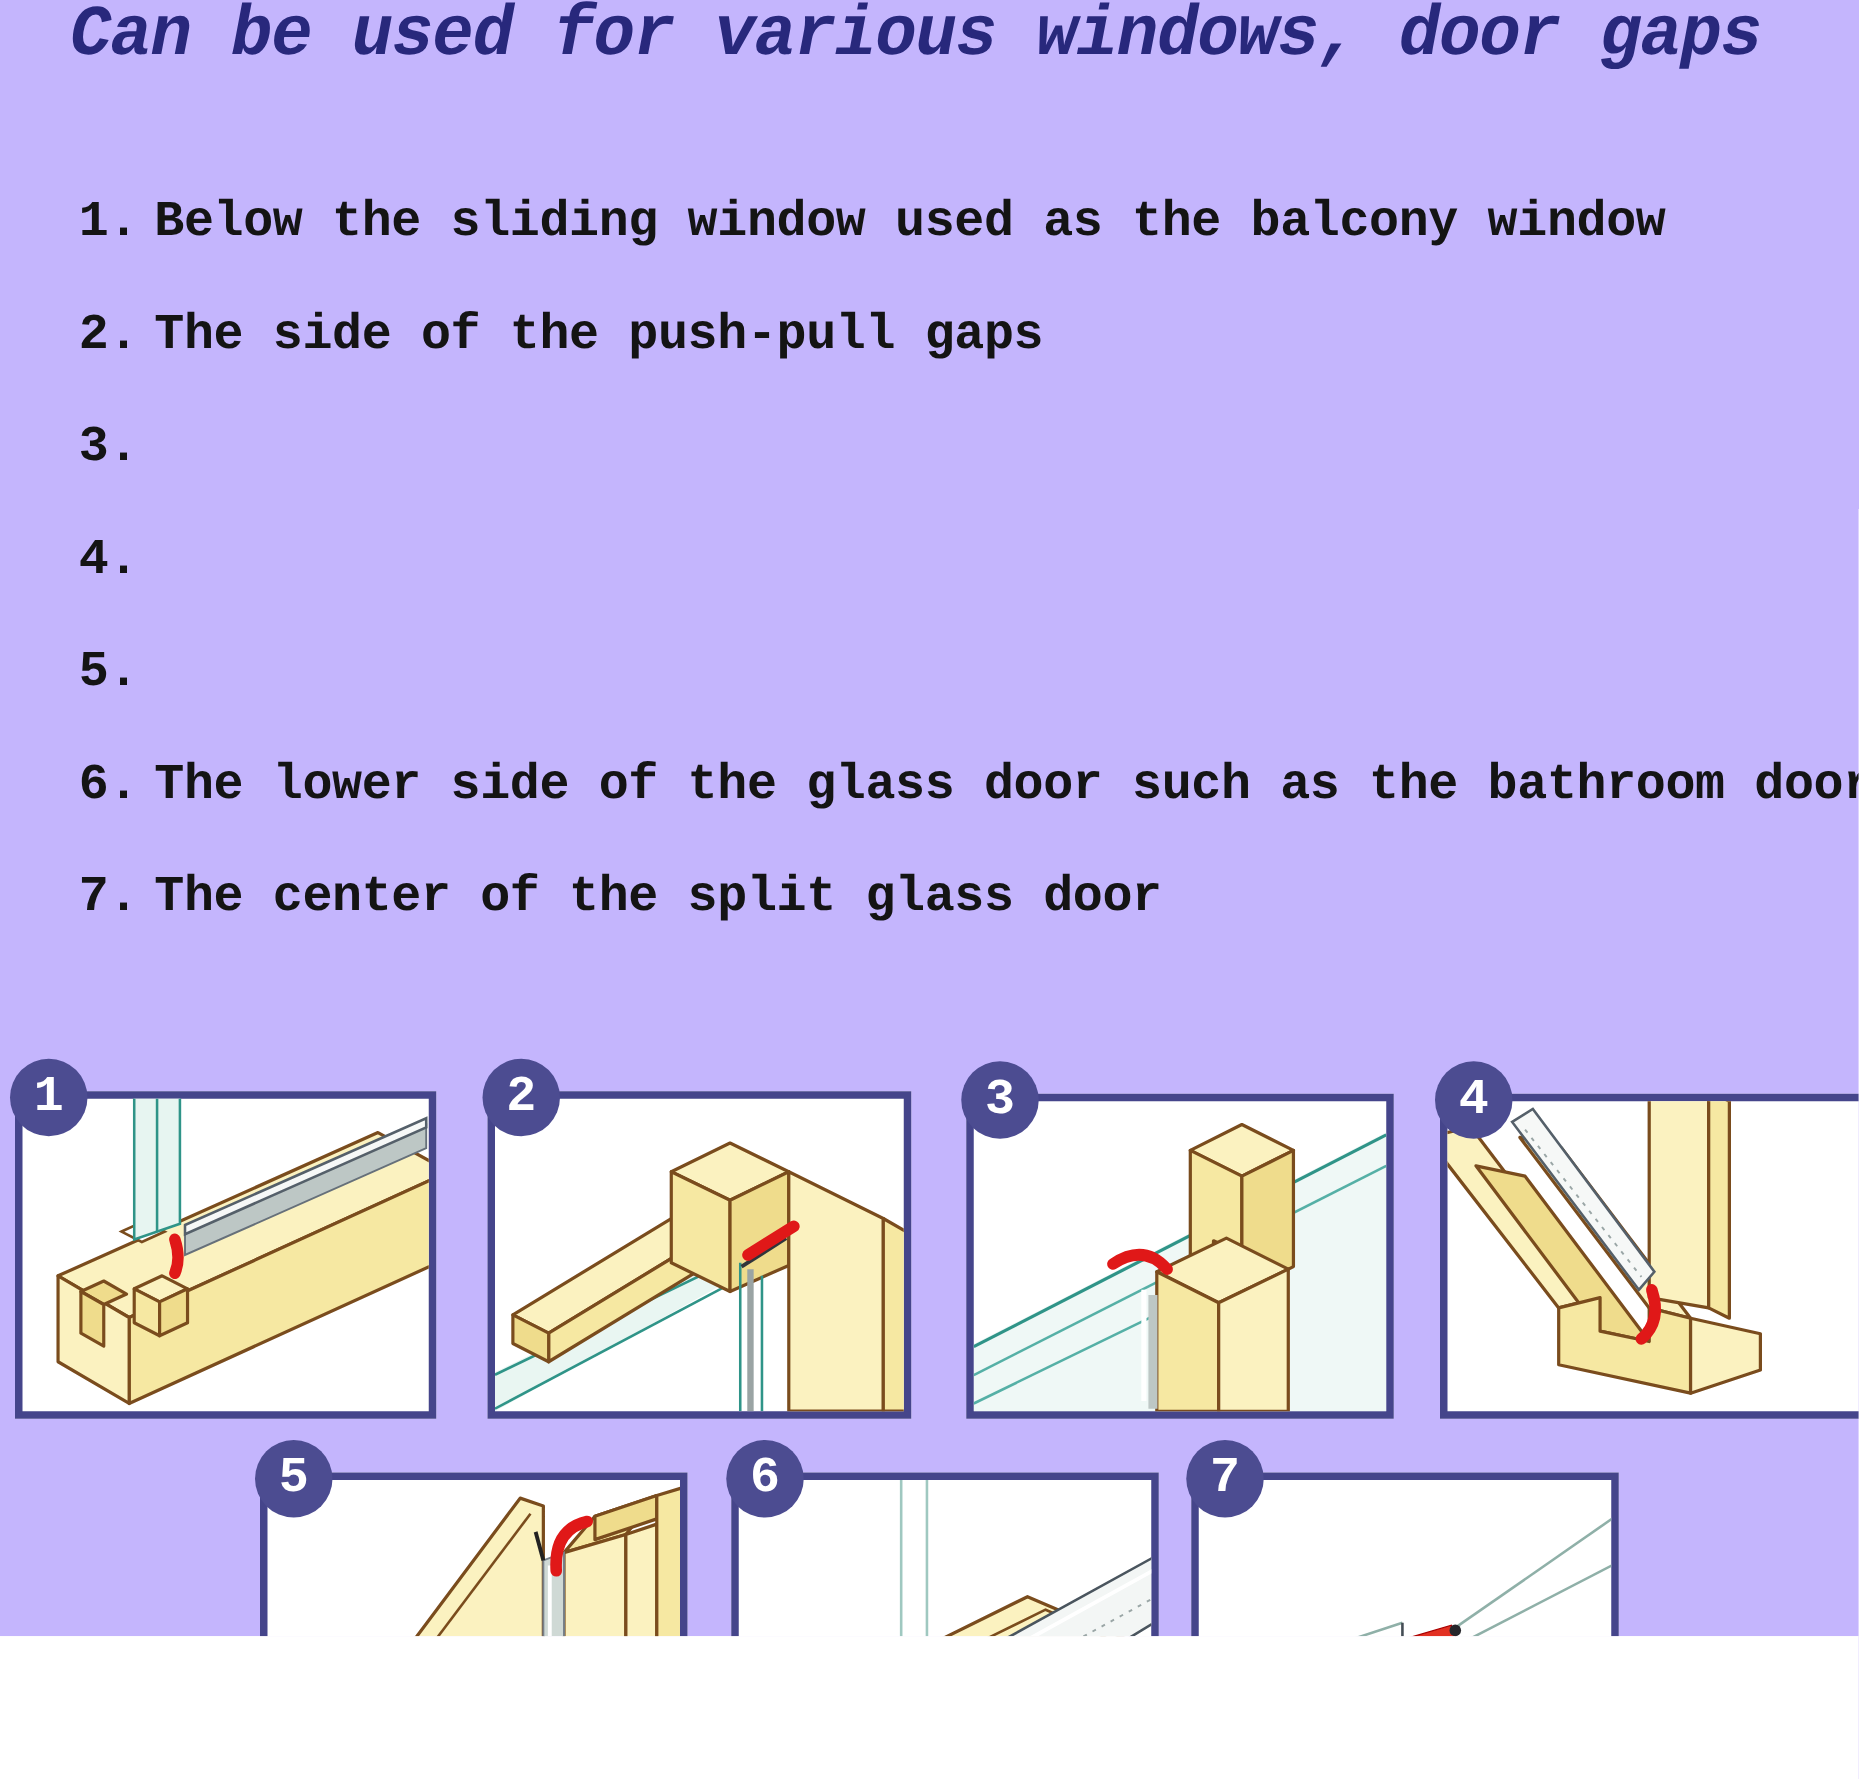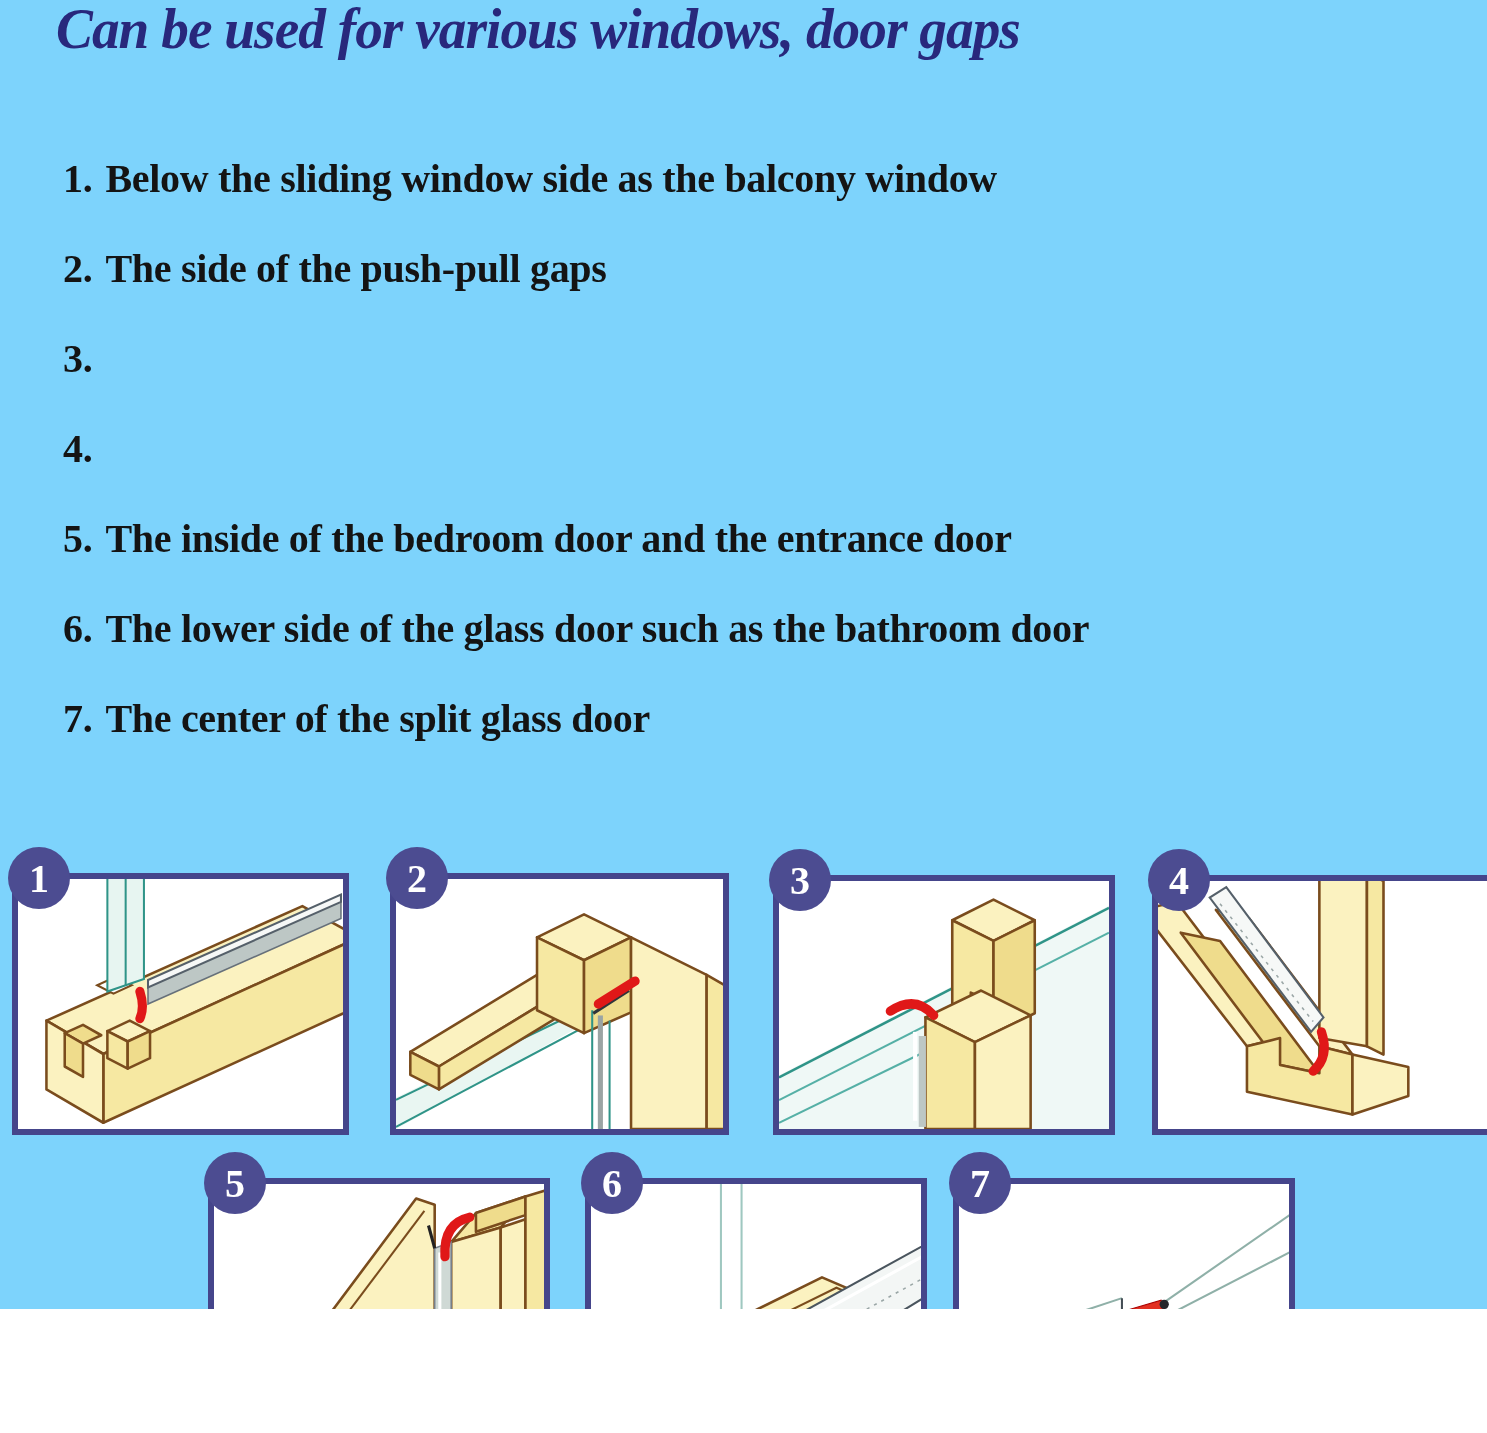--- a/index.html
+++ b/index.html
@@ -1,17 +1,17 @@
 <!DOCTYPE html>
 <html><head>
 <meta charset="utf-8">
 <style>
   html,body{margin:0;padding:0;background:#fff;}
-  .page{position:relative;width:1487px;height:1309px;background:#7dd3fc;
-        font-family:Liberation Serif, serif;overflow:hidden;}
+  .page{position:relative;width:1487px;height:1309px;background:#c4b5fd;
+        font-family:Liberation Mono, monospace;overflow:hidden;}
   .title{position:absolute;left:56px;top:-6px;font-size:57px;line-height:70px;
          font-weight:bold;font-style:italic;color:#28287c;white-space:nowrap;
          letter-spacing:-1px;transform:scaleX(.97);transform-origin:left top;}
   .list{position:absolute;left:63px;top:133px;}
   .li{height:90px;display:flex;align-items:center;font-size:40px;font-weight:bold;
       color:#141414;white-space:nowrap;letter-spacing:-0.3px;}
   .li .num{margin-right:13px;}
   .panel{position:absolute;border:6px solid #45458b;background:#fff;}
   .panel svg{position:absolute;left:0;top:0;width:100%;height:100%;display:block;}
   .badge{position:absolute;left:-10px;top:-32px;width:62px;height:62px;border-radius:50%;
@@ -31,35 +31,34 @@
 </head>
 <body>
 
 <div class="page">
 
   <div class="title">Can be used for various windows, door gaps</div>
 
   <div class="list">
     <div class="li">
       <span class="num">1.</span>
-      <span>Below the sliding window side as the balcony window</span>
+      <span>Below the sliding window used as the balcony window</span>
     </div>
     <div class="li">
       <span class="num">2.</span>
       <span>The side of the push-pull gaps</span>
     </div>
     <div class="li">
       <span class="num">3.</span>
     </div>
     <div class="li">
       <span class="num">4.</span>
     </div>
     <div class="li">
       <span class="num">5.</span>
-      <span>The inside of the bedroom door and the entrance door</span>
     </div>
     <div class="li">
       <span class="num">6.</span>
       <span>The lower side of the glass door such as the bathroom door</span>
     </div>
     <div class="li">
       <span class="num">7.</span>
       <span>The center of the split glass door</span>
     </div>
   </div>

